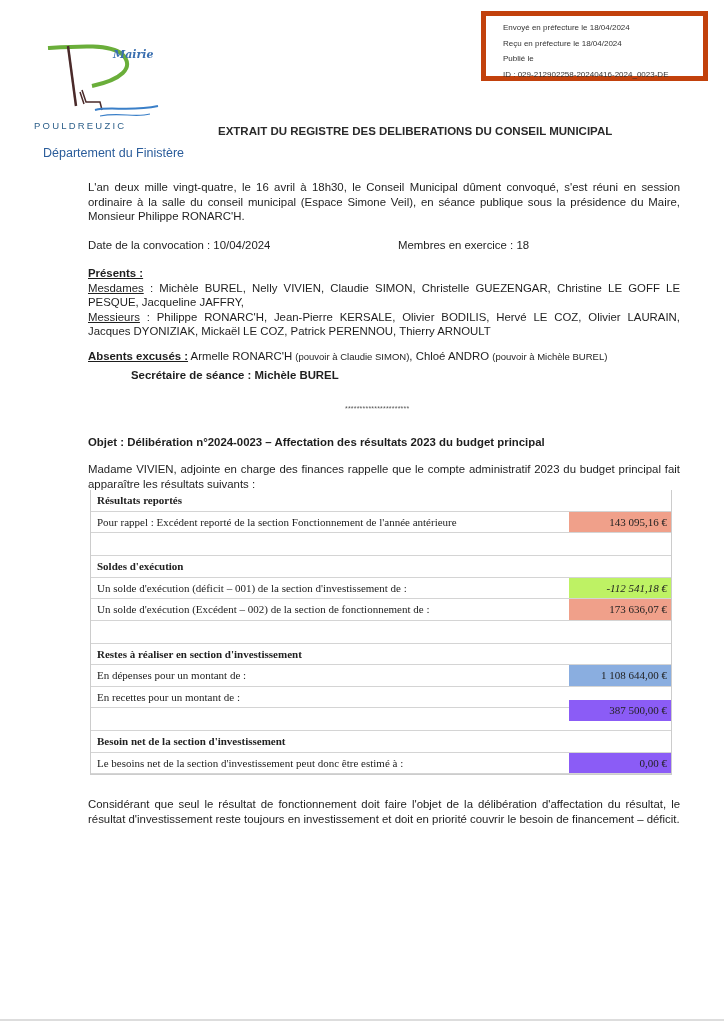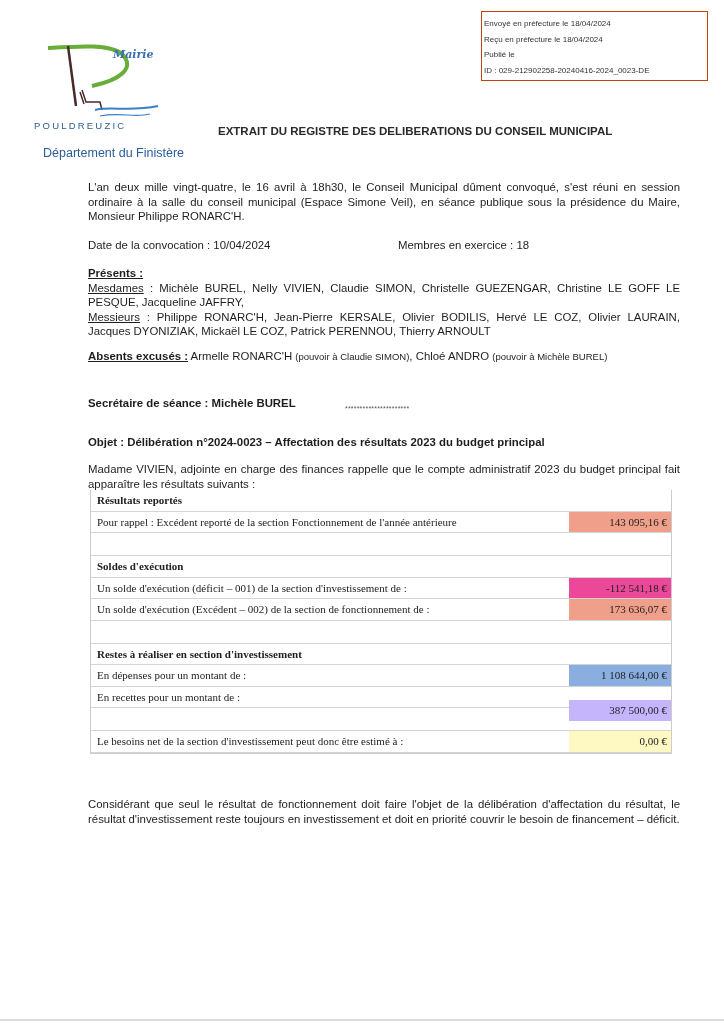--- a/index.html
+++ b/index.html
@@ -1,19 +1,19 @@
 <!DOCTYPE html>
 <html><head>
 <meta charset="utf-8">
 <style>
   html, body { margin: 0; padding: 0; background: #ffffff; }
   body { width: 724px; height: 1024px; position: relative; overflow: hidden;
          font-family: "Liberation Sans", sans-serif; color: #1e1e1e; }
   .stamp { position: absolute; left: 481px; top: 11px; width: 227px; height: 70px;
-           border: 1px solid #c2410c; font-size: 8px; color: #333; padding: 4px 0 0 2px; box-sizing: border-box; }
+           border: 5px solid #c2410c; font-size: 8px; color: #333; padding: 4px 0 0 17px; box-sizing: border-box; }
   .stamp div { line-height: 15.5px; height: 15.5px; }
   .logo { position: absolute; left: 40px; top: 40px; width: 130px; height: 100px; }
   .logo-mairie { position: absolute; left: 113px; top: 48px; font-family: "DejaVu Serif", serif; font-style: italic;
                  font-size: 11px; color: #3a6fb0; font-weight: bold; }
   .logo-town { position: absolute; left: 34px; top: 120px; font-size: 9.5px; font-weight: normal; letter-spacing: 2.2px; color: #2c5f8a; }
   .dept { position: absolute; left: 43px; top: 146px; font-size: 12.5px; color: #2a5c9a; }
   .main-title { position: absolute; left: 218px; top: 125px; font-size: 11.5px; font-weight: bold; color: #2a2a2a; }
   .para { position: absolute; left: 88px; width: 592px; font-size: 11.4px; line-height: 14.5px; text-align: justify; }
   .row { position: absolute; left: 88px; font-size: 11.4px; }
   .b { font-weight: bold; }
@@ -61,21 +61,21 @@
 <div class="para" style="top:266px;">
   <div><span class="b u">Présents :</span></div>
   <div><span class="u">Mesdames</span><span> : Michèle BUREL, Nelly VIVIEN, Claudie SIMON, Christelle GUEZENGAR, Christine LE GOFF LE PESQUE, Jacqueline JAFFRY,</span></div>
   <div><span class="u">Messieurs</span><span> : Philippe RONARC'H, Jean-Pierre KERSALE, Olivier BODILIS, Hervé LE COZ, Olivier LAURAIN, Jacques DYONIZIAK, Mickaël LE COZ, Patrick PERENNOU, Thierry ARNOULT</span></div>
 </div>
 
 <div class="row" style="top:350px;">
   <span class="b u">Absents excusés :</span><span> Armelle RONARC'H </span><span class="small">(pouvoir à Claudie SIMON)</span><span>, Chloé ANDRO </span><span class="small">(pouvoir à Michèle BUREL)</span>
 </div>
 
-<div class="row b" style="top:397px;">Secrétaire de séance : Michèle BUREL</div>
+<div class="row b" style="top:369px;margin-left:43px;">Secrétaire de séance : Michèle BUREL</div>
 
 <div class="stars">**********************</div>
 
 <div class="row b" style="top:436px;">Objet : Délibération n°2024-0023 – Affectation des résultats 2023 du budget principal</div>
 
 <div class="para" style="top:462px;">Madame VIVIEN, adjointe en charge des finances rappelle que le compte administratif 2023 du budget principal fait apparaître les résultats suivants :</div>
 
 <div class="tbl" id="results-table">
     <div class="trow hdr">
       <div class="lbl">Résultats reportés</div>
@@ -83,40 +83,43 @@
     <div class="trow">
       <div class="lbl">Pour rappel : Excédent reporté de la section Fonctionnement de l'année antérieure</div>
       <div class="val" style="background: rgb(240, 160, 138);">143 095,16 €</div>
     </div>
     <div class="trow spacer"></div>
     <div class="trow hdr">
       <div class="lbl">Soldes d'exécution</div>
     </div>
     <div class="trow">
       <div class="lbl">Un solde d'exécution (déficit – 001) de la section d'investissement de :</div>
-      <div class="val" style="background: #ec4899;">-112 541,18 €</div>
+      <div class="val" style="background: #bef264; font-style: italic;">-112 541,18 €</div>
     </div>
     <div class="trow">
       <div class="lbl">Un solde d'exécution (Excédent – 002) de la section de fonctionnement de :</div>
       <div class="val" style="background: rgb(240, 160, 138);">173 636,07 €</div>
     </div>
     <div class="trow spacer"></div>
     <div class="trow hdr">
       <div class="lbl">Restes à réaliser en section d'investissement</div>
     </div>
     <div class="trow">
       <div class="lbl">En dépenses pour un montant de :</div>
       <div class="val" style="background: rgb(138, 174, 224);">1 108 644,00 €</div>
     </div>
     <div class="trow">
       <div class="lbl">En recettes pour un montant de :</div>
-      <div class="val" style="background: #c4b5fd; margin-top: 27px;">387 500,00 €</div>
+      <div class="val" style="background: #8b5cf6; margin-top: 27px;">387 500,00 €</div>
     </div>
     <div class="trow spacer"></div>
+    <div class="trow hdr">
+      <div class="lbl">Besoin net de la section d'investissement</div>
+    </div>
     <div class="trow">
       <div class="lbl">Le besoins net de la section d'investissement peut donc être estimé à :</div>
-      <div class="val" style="background: #fef9c3;">0,00 €</div>
+      <div class="val" style="background: #8b5cf6;">0,00 €</div>
     </div>
   </div>
 
 <div class="para" style="top:797px;">Considérant que seul le résultat de fonctionnement doit faire l'objet de la délibération d'affectation du résultat, le résultat d'investissement reste toujours en investissement et doit en priorité couvrir le besoin de financement – déficit.</div>
 
 <div class="bottom-line"></div>
 
 </body></html>

